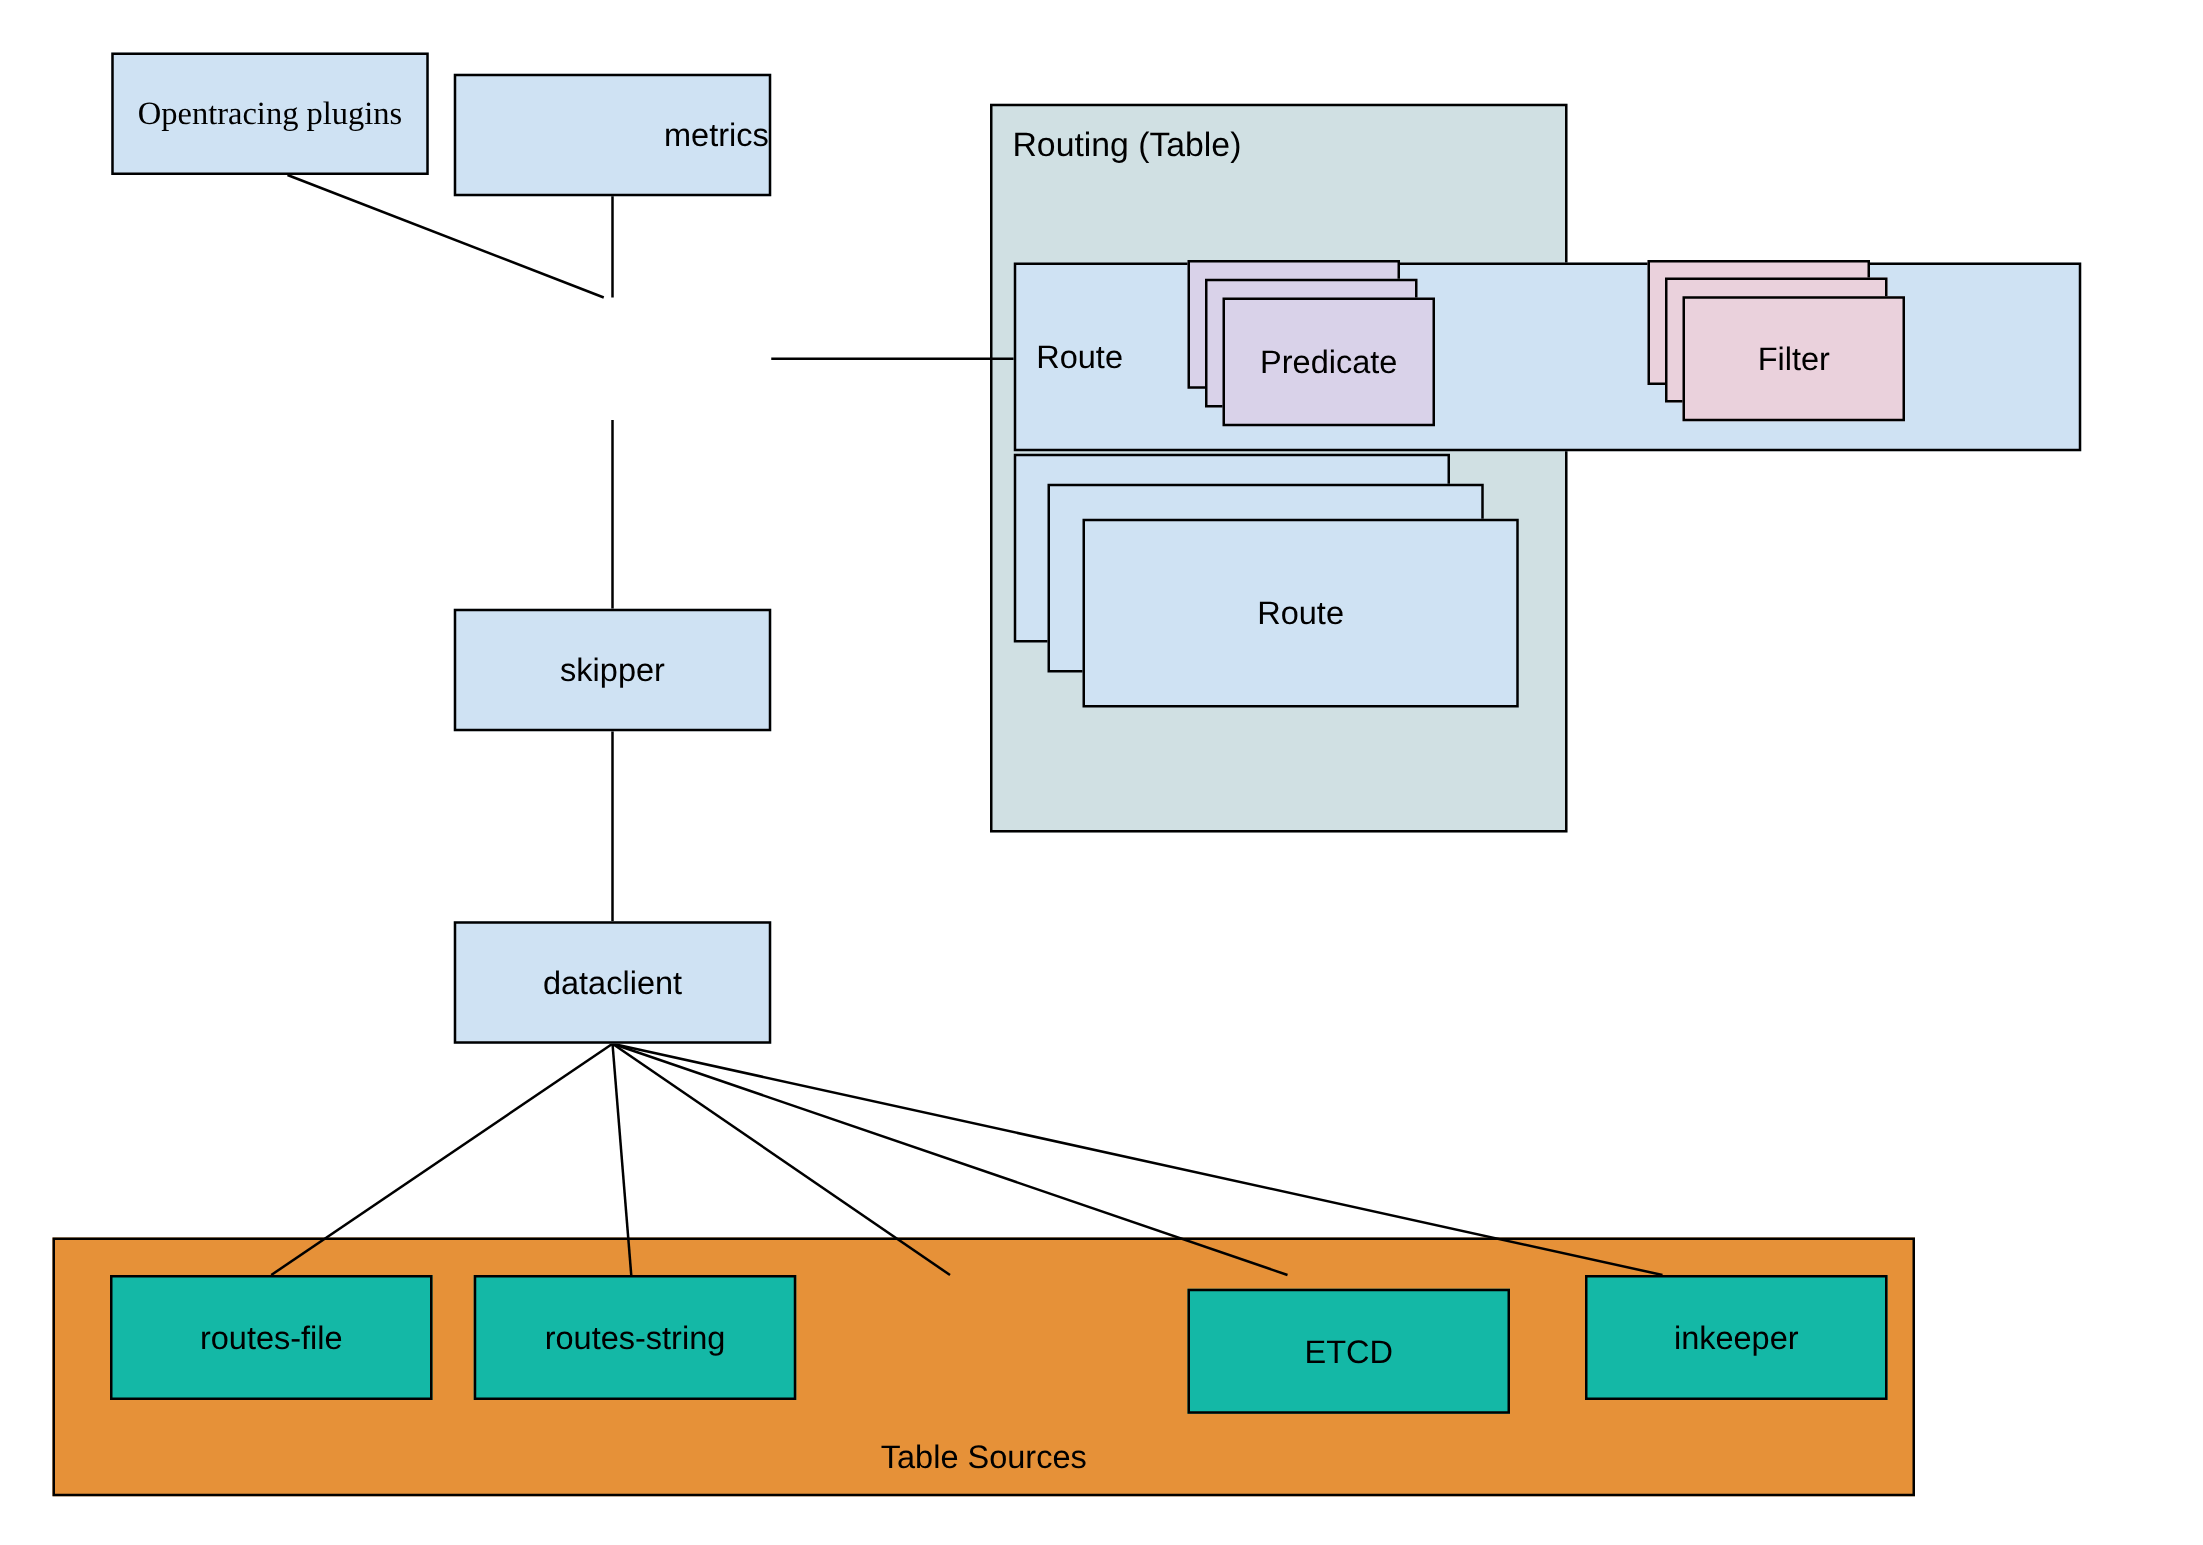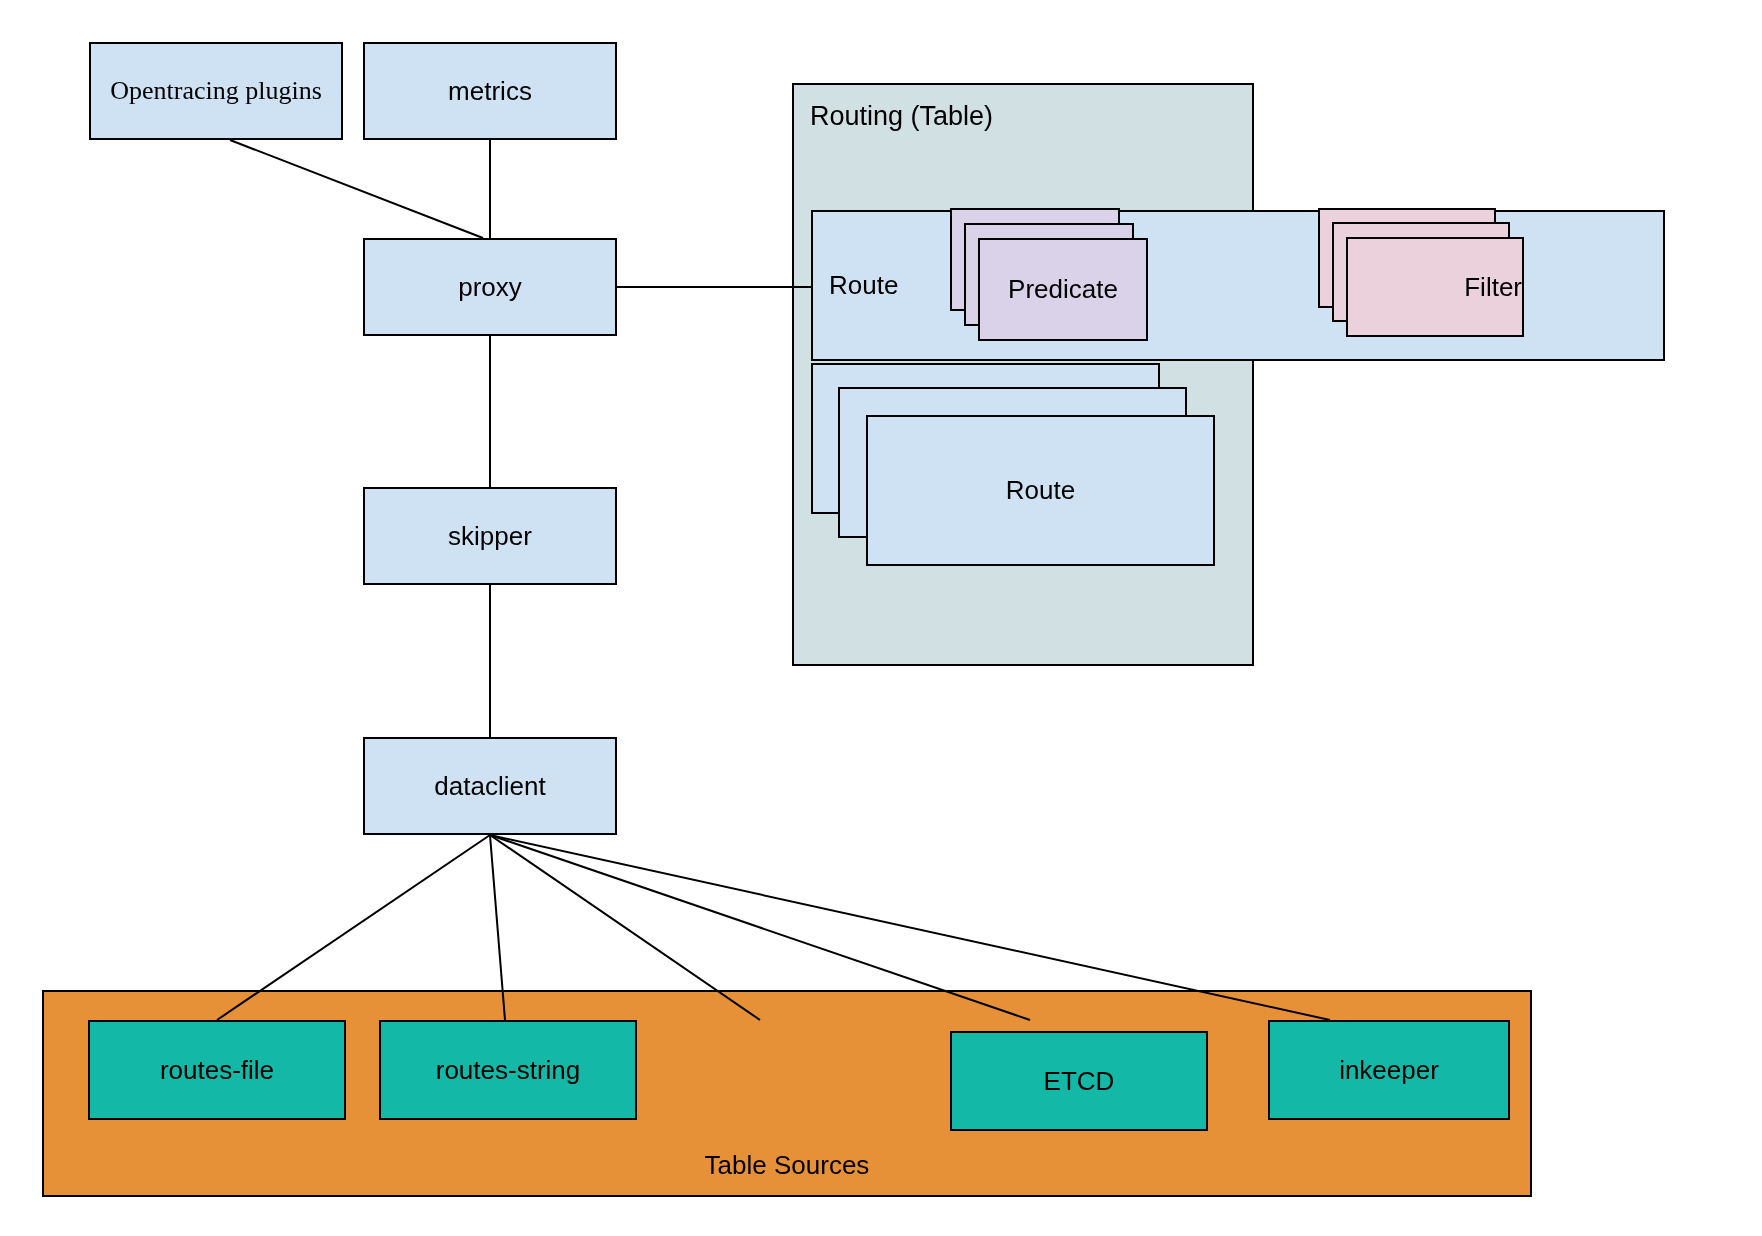--- a/index.html
+++ b/index.html
@@ -41,21 +41,21 @@
 
   
   .node {
     background: #cfe2f3;
     display: flex; align-items: center; justify-content: center;
     text-align: center;
     font-size: 26px; line-height: 1.25;
     z-index: 3;
   }
   #node-opentracing { left: 89px;  top: 42px;  width: 254px; height: 98px; font-family: Liberation Serif, serif; }
-  #node-metrics     { left: 363px; top: 42px;  width: 254px; height: 98px; }
+  #node-metrics     { left: 363px; top: 59px;  width: 254px; height: 98px; justify-content: flex-end; }
   #node-proxy       { left: 363px; top: 238px; width: 254px; height: 98px; }
   #node-skipper     { left: 363px; top: 487px; width: 254px; height: 98px; }
   #node-dataclient  { left: 363px; top: 737px; width: 254px; height: 98px; }
 
   
   #route-main {
     left: 811px; top: 210px; width: 854px; height: 151px;
     background: #cfe2f3; z-index: 3;
     display: flex; align-items: center;
     font-size: 26px;
@@ -68,21 +68,21 @@
     display: flex; align-items: center; justify-content: center;
     font-size: 26px;
   }
   #predicate-back  { left: 950px; top: 208px; }
   #predicate-mid   { left: 964px; top: 223px; }
   #predicate-front { left: 978px; top: 238px; }
 
   
   .filter-layer {
     width: 178px; height: 100px; background: #ead1dc; z-index: 4;
-    display: flex; align-items: center; justify-content: flex-end;
+    display: flex; align-items: center; justify-content: center;
     font-size: 26px;
   }
   #filter-back  { left: 1318px; top: 208px; }
   #filter-mid   { left: 1332px; top: 222px; }
   #filter-front { left: 1346px; top: 237px; }
 
   
   .routestack-layer {
     width: 349px; height: 151px; background: #cfe2f3; z-index: 3;
     display: flex; align-items: center; justify-content: center;
@@ -130,23 +130,20 @@
     <line x1="490" y1="835" x2="1030" y2="1020" stroke="#000000" stroke-width="2"></line>
     <line x1="490" y1="835" x2="1330" y2="1020" stroke="#000000" stroke-width="2"></line>
   </svg>
 
   <div id="node-opentracing" class="abs bordered node">
     <span>Opentracing plugins</span>
   </div>
   <div id="node-metrics" class="abs bordered node">
     <span>metrics</span>
   </div>
-  <div id="node-proxy" class="abs bordered node">
-    <span>proxy</span>
-  </div>
   <div id="node-skipper" class="abs bordered node">
     <span>skipper</span>
   </div>
   <div id="node-dataclient" class="abs bordered node">
     <span>dataclient</span>
   </div>
 
   <div id="route-main" class="abs bordered">
     <span id="route-main-label">Route</span>
   </div>

